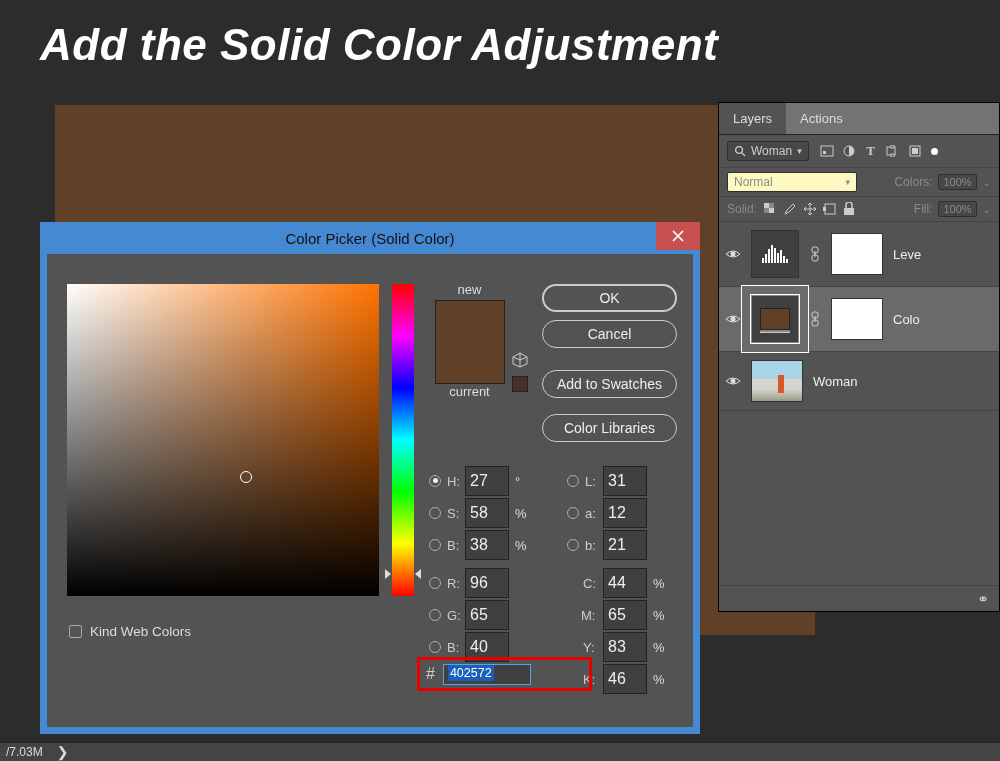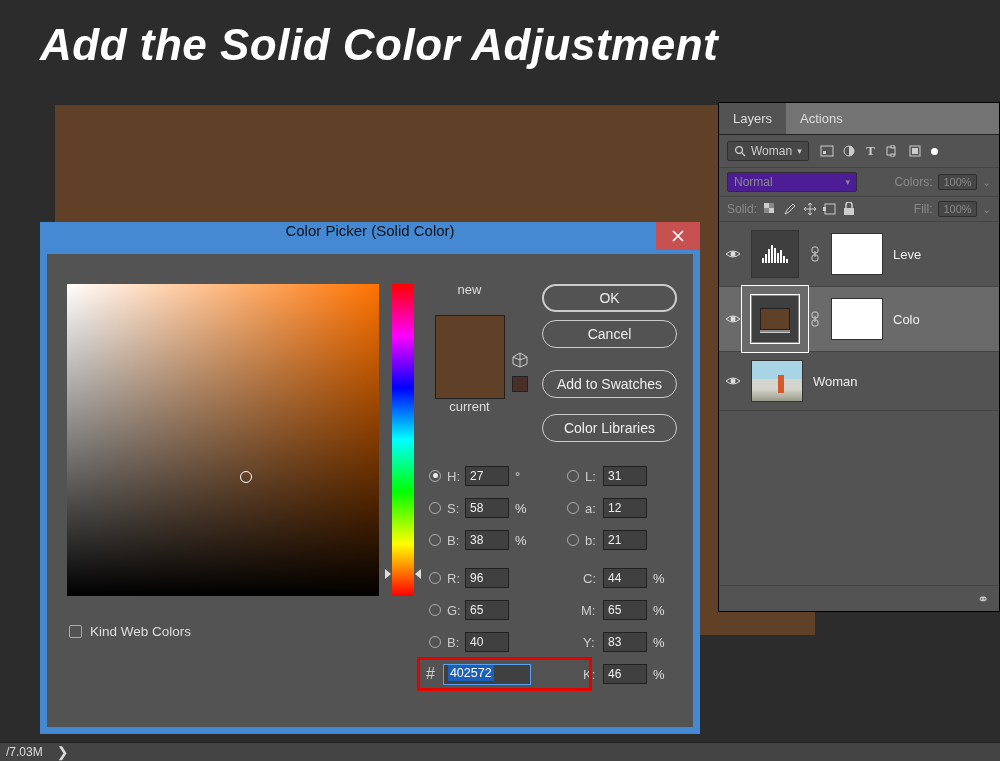--- a/index.html
+++ b/index.html
@@ -76,21 +76,21 @@
   .blend-row, .lock-row {
     display: flex;
     align-items: center;
     padding: 4px 8px;
     gap: 6px;
     font-size: 12px;
     border-bottom: 1px solid #444;
     color: #8a8a8a;
   }
   .dropdown {
-    background: #4c1d95;
+    background: #fef9c3;
     border: 1px solid #2e2e2e;
     padding: 2px 6px;
     border-radius: 2px;
     display:flex;
     align-items:center;
     color:#8a8a8a;
   }
   .pct-box {
     background: #474747;
     border: 1px solid #2e2e2e;
@@ -149,20 +149,21 @@
     position:absolute;
     left: 40px;
     top: 222px;
     width: 660px;
     height: 512px;
     background: #4689d3;
   }
   .dlg-title {
     height: 32px;
     display:flex;
+    align-items:center;
     position:relative;
   }
   .dlg-title-text {
     flex:1; text-align:center;
     color:#111;
     font-size: 15px;
   }
   .close-btn {
     position:absolute;
     right:0; top:0;
@@ -212,21 +213,21 @@
     border-top:5px solid transparent;
     border-bottom:5px solid transparent;
   }
   .hue-arrows::before { border-left:6px solid #ddd; }
   .hue-arrows::after { border-right:6px solid #ddd; }
   .new-current {
     position:absolute;
     left: 385px; top: 28px;
     width: 75px;
   }
-  .new-current .lbl { text-align:center; font-size:13px; color:#ddd; padding-bottom:18px;}
+  .new-current .lbl { text-align:center; font-size:13px; color:#ddd; padding-bottom:3px;}
   .swatch-pair {
     width: 70px; height: 84px;
     border:1px solid #222;
     display:flex; flex-direction:column;
     margin: 0 auto;
   }
   .swatch-pair div { flex:1; background:#604128; }
   .warn-icons {
     position:absolute; left:465px; top:98px;
     display:flex; flex-direction:column; gap:8px;
@@ -255,23 +256,23 @@
   }
   .radio {
     width: 12px; height:12px; border:1.5px solid #aaa; border-radius:50%; margin-right:6px;
   }
   .radio.on::after {
     content:""; display:block; width:5px;height:5px;background:#eee;border-radius:50%;
     margin:2px auto;
   }
   .num-lbl { display:inline-block; text-align:left; }
   .num-input {
-    width: 44px; height:20px;
+    width: 44px; height:30px;
     background:#404040; border:1px solid #222;
-    color:#eee; font-size:12px;
+    color:#eee; font-size:16px;
     padding: 1px 4px;
     text-align:left;
   }
   .unit { margin-left:6px; color:#ddd; }
   .hex-row {
     position:absolute; left:370px; top:403px;
     width:175px; height:34px;
     border:3px solid #e60000;
     display:flex; align-items:center; padding: 0 6px;
     gap:8px;

